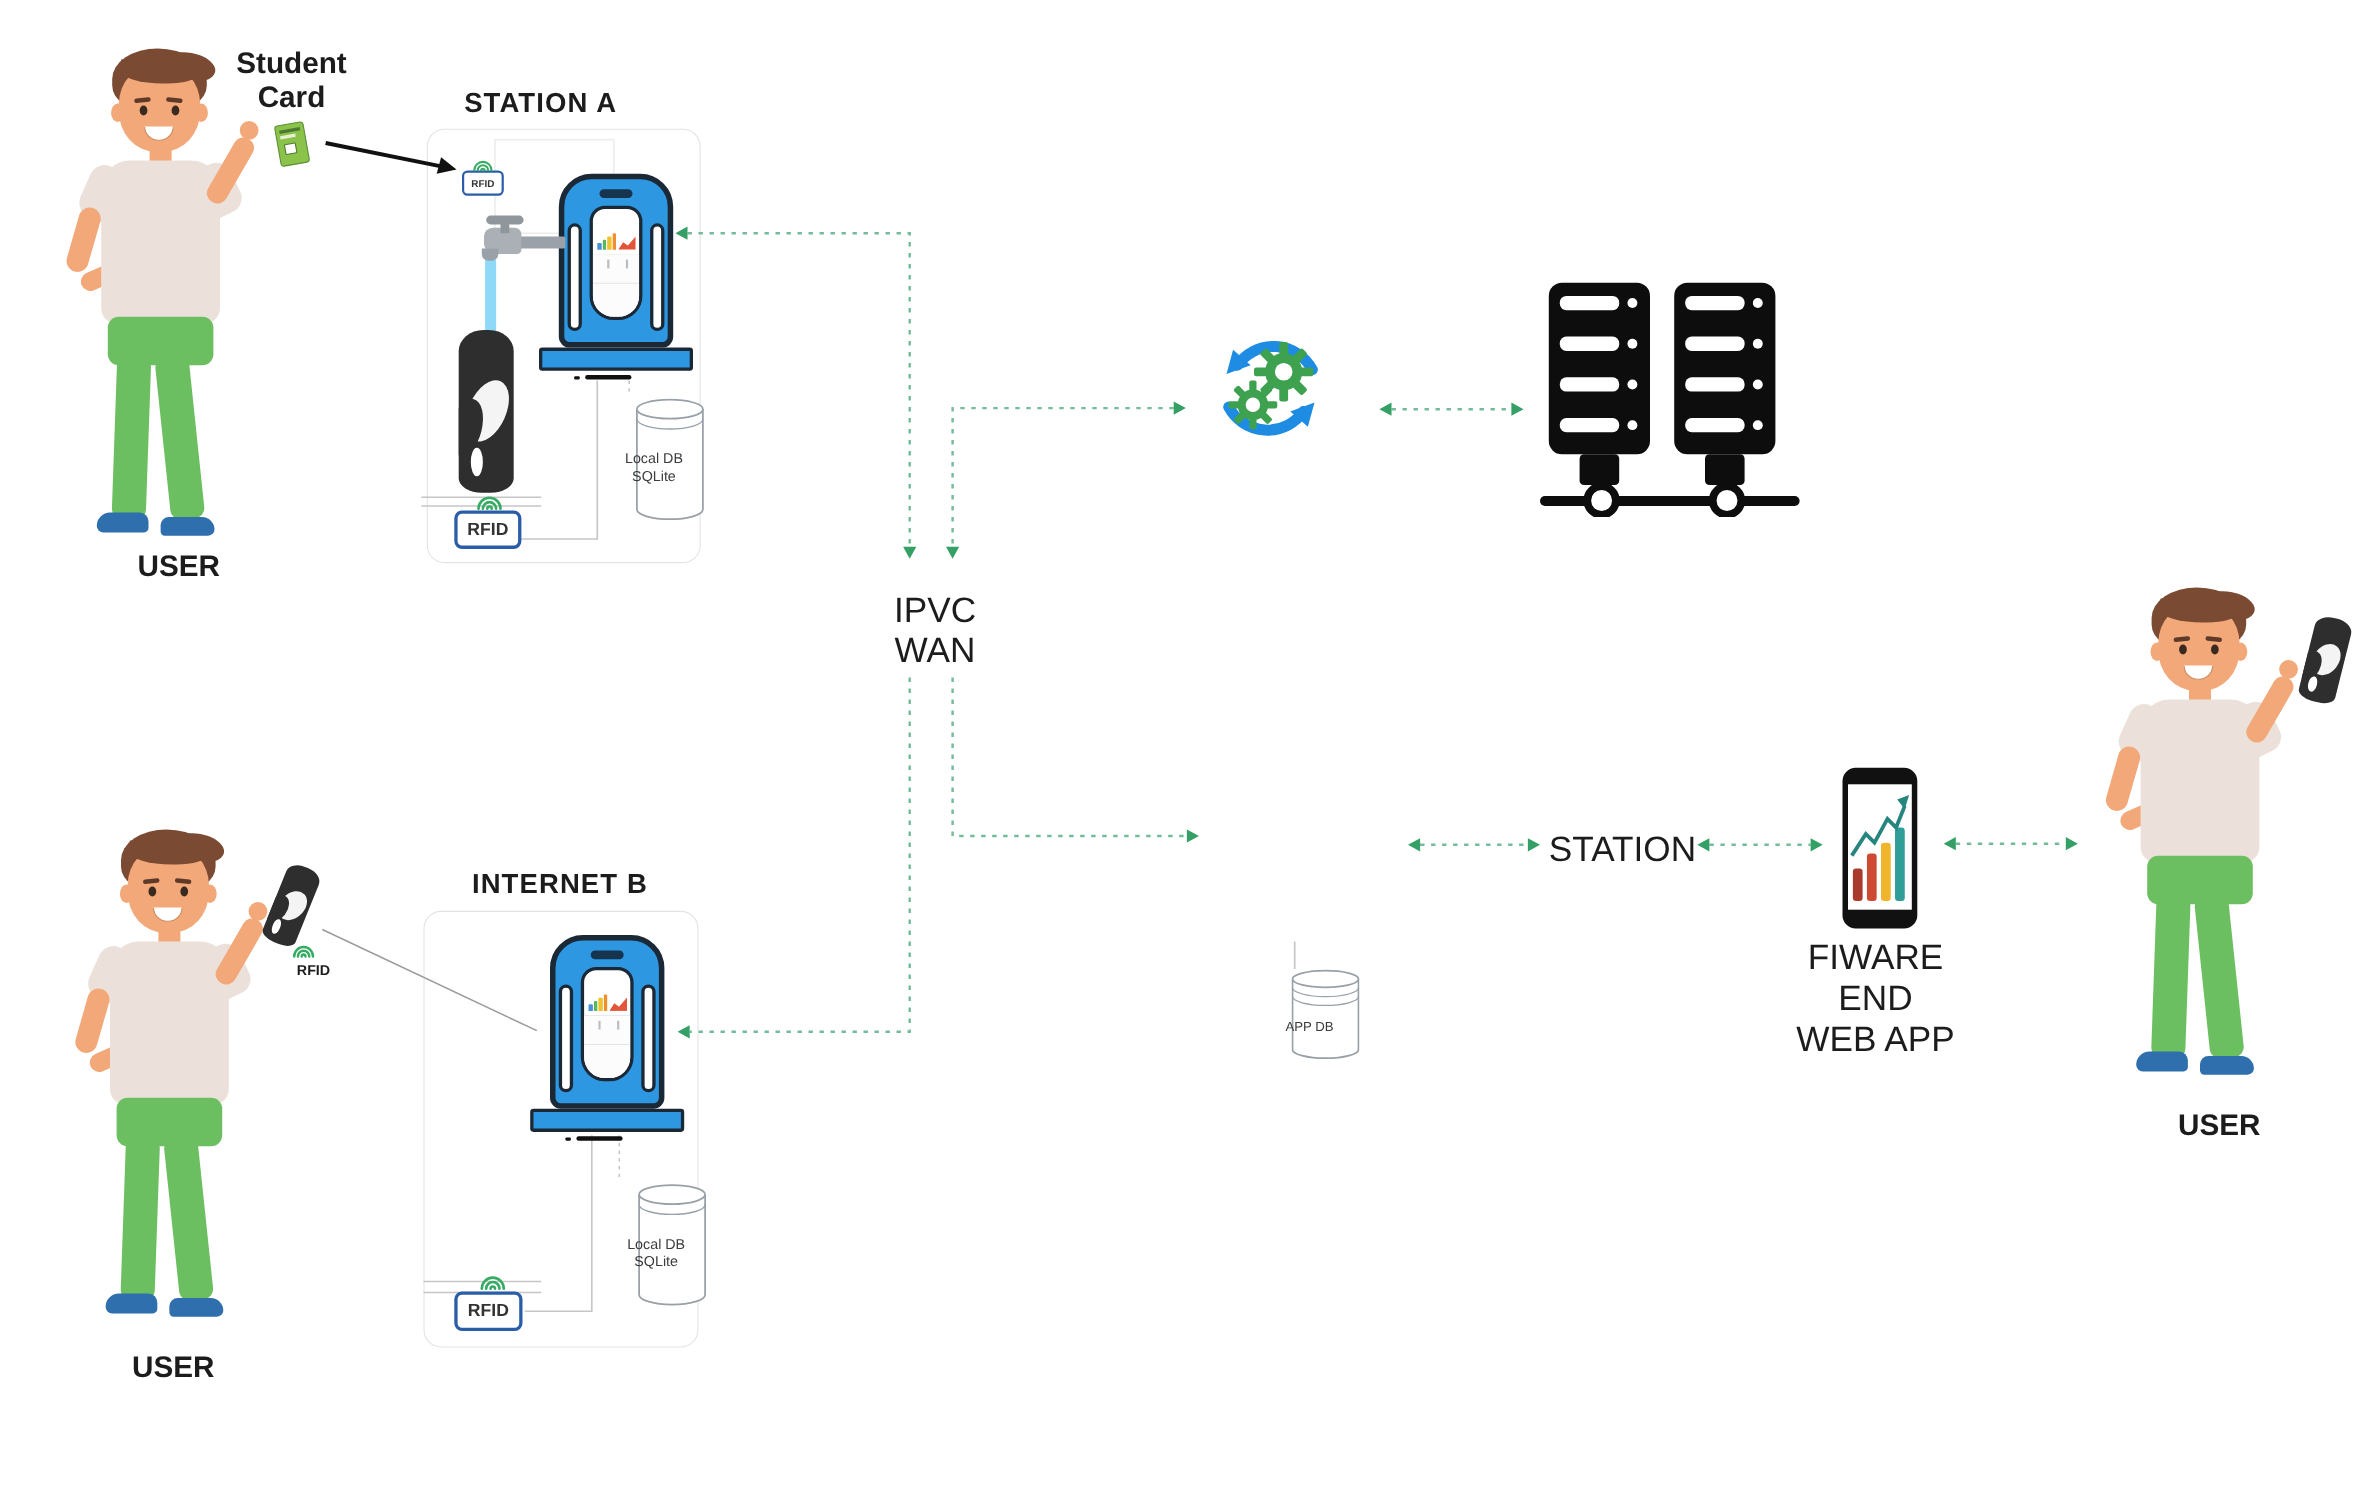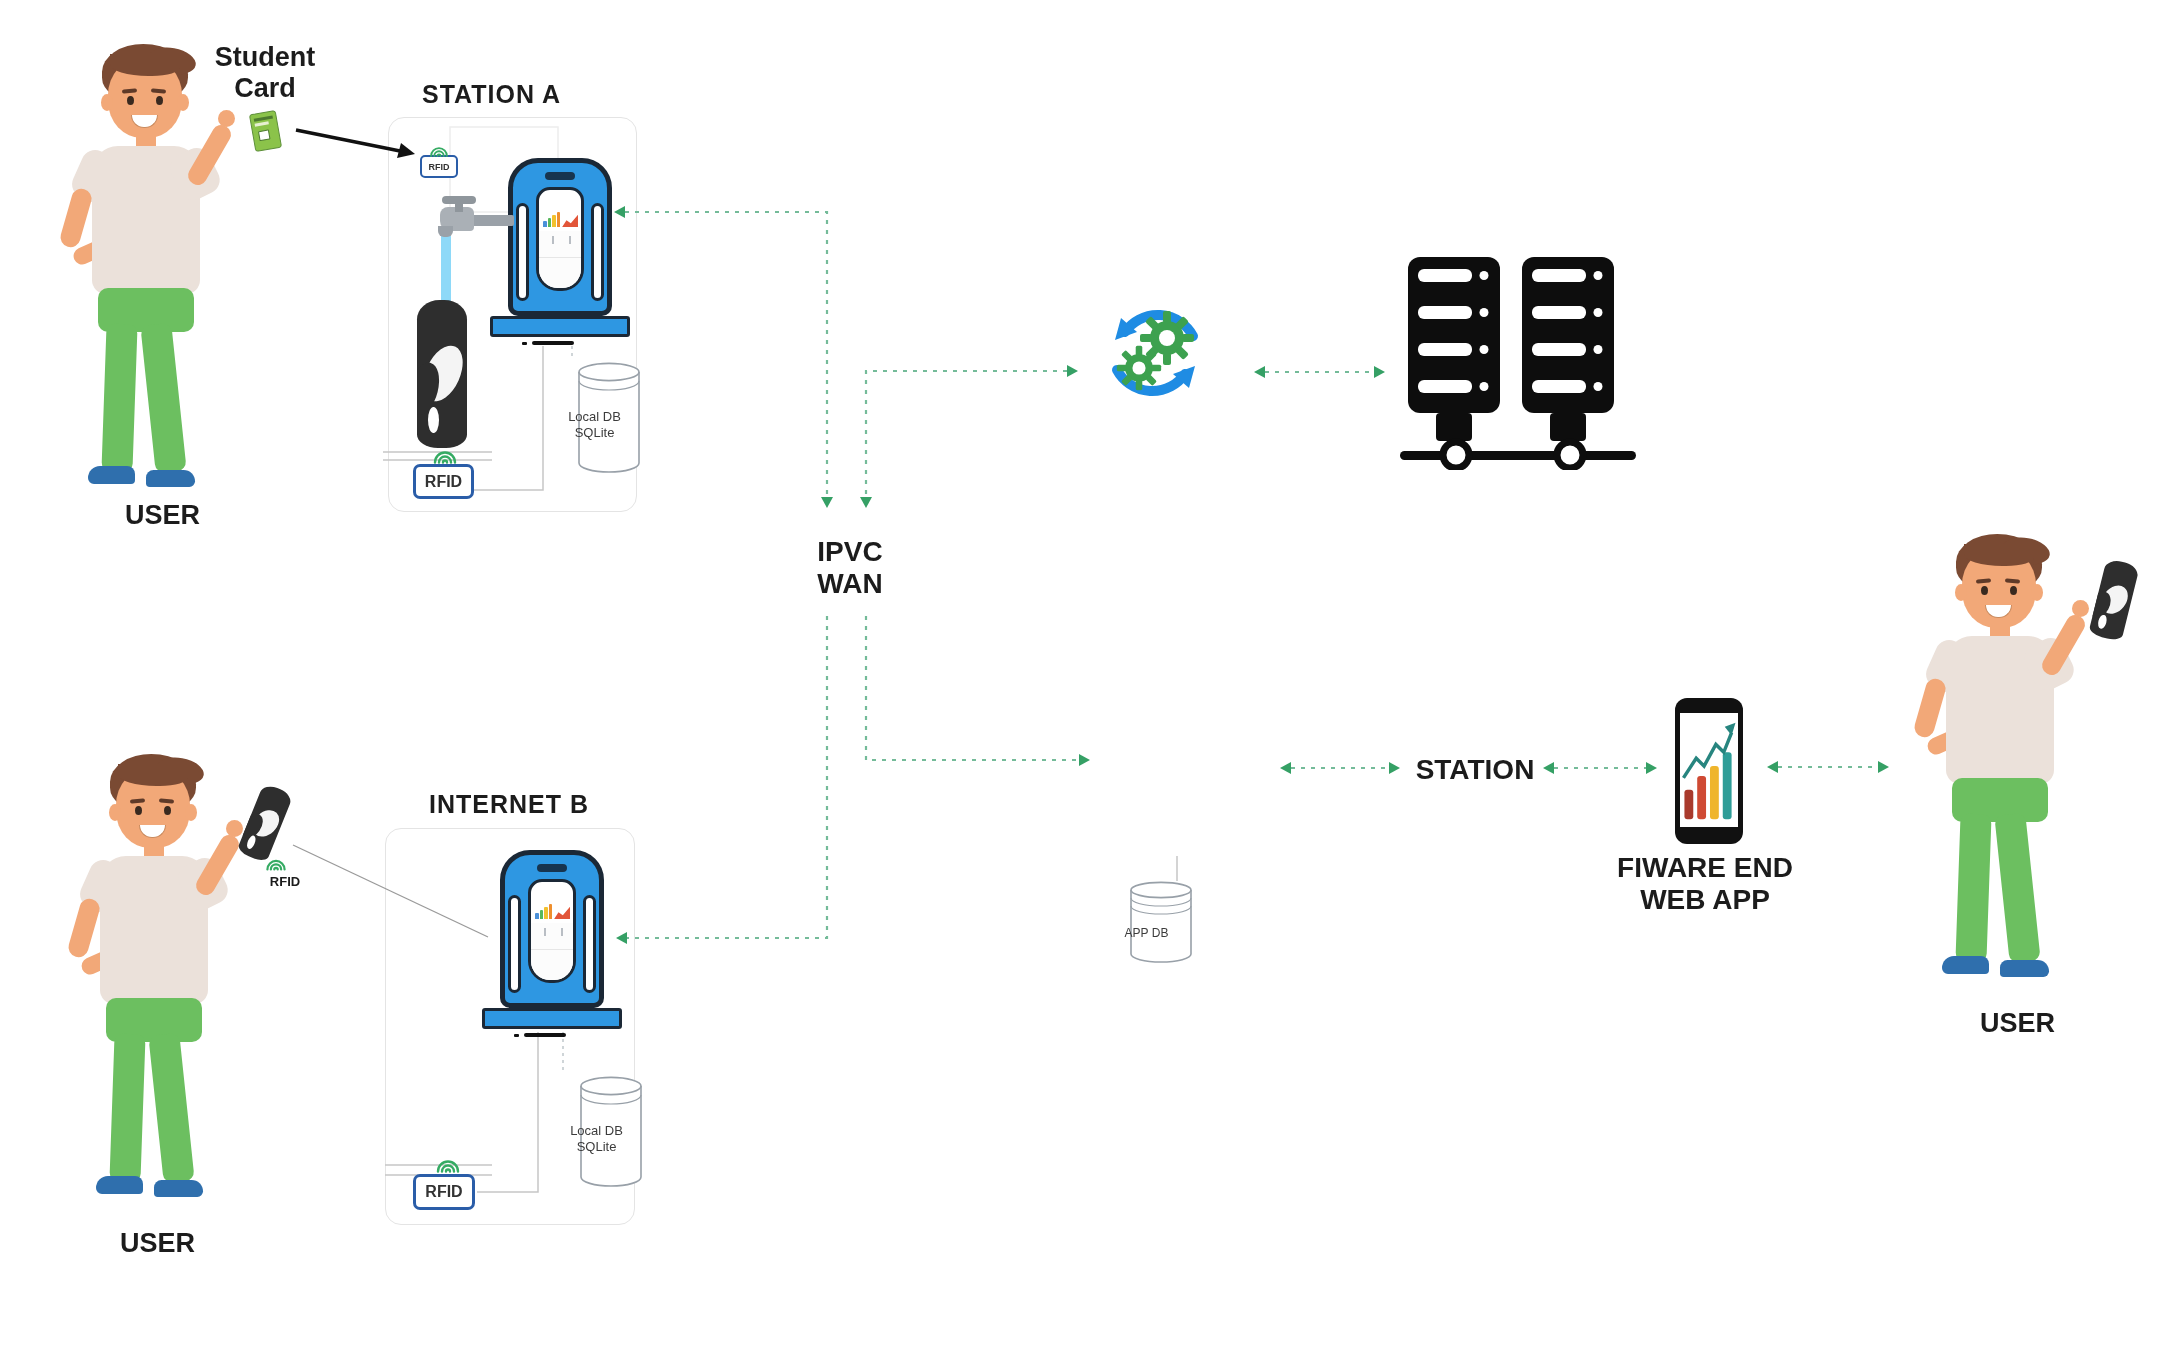--- a/index.html
+++ b/index.html
@@ -2,21 +2,21 @@
 <html><head>
 <meta charset="utf-8">
 <style>
   html,body{margin:0;padding:0;background:#fff;}
   body{font-family:"Liberation Sans", sans-serif;color:#1c1c1c;}
   #stage{position:relative;width:2160px;height:1350px;background:#ffffff;overflow:hidden;}
   
   .lbl{position:absolute;text-align:center;color:#1c1c1c;line-height:1.15;}
   .lbl-title{font-size:25px;font-weight:600;letter-spacing:1px;}
   .lbl-big{font-size:27px;font-weight:600;}
-  .lbl-two{font-size:28px;font-weight:700;}
+  .lbl-two{font-size:32px;font-weight:400;}
   
   .station-box{position:absolute;background:#fff;border:1.6px solid #e4e4e4;border-radius:16px;z-index:1;}
   .panel-box{position:absolute;background:#fff;border:1.6px solid #dcdcdc;border-radius:12px;z-index:3;
              display:flex;flex-direction:column;align-items:center;justify-content:center;font-size:26px;font-weight:600;line-height:1.35;}
   
   #wires{position:absolute;left:0;top:0;z-index:2;}
   
   .machine{position:absolute;width:140px;height:190px;z-index:3;}
   .m-base{position:absolute;left:0;top:158px;width:140px;height:21px;background:#2e97e2;border:3px solid #1b2836;border-radius:3px;box-sizing:border-box;}
   .m-body{position:absolute;left:18px;top:0;width:104px;height:158px;background:#2e97e2;border:5px solid #1b2836;border-radius:30px 30px 10px 10px;box-sizing:border-box;}
@@ -462,21 +462,21 @@
         <rect x="132" y="88" width="54" height="13" rx="6"></rect>
           <circle cx="198" cy="94.5" r="4.5"></circle>
         <rect x="132" y="125" width="54" height="13" rx="6"></rect>
           <circle cx="198" cy="131.5" r="4.5"></circle>
       </g>
       <circle cx="56" cy="200" r="13" fill="#fff" stroke="#0d0d0d" stroke-width="7"></circle>
       <circle cx="170" cy="200" r="13" fill="#fff" stroke="#0d0d0d" stroke-width="7"></circle>
     </svg>
   </div>
 
-  <div class="cyl" style="left:1101px;top:881px;width:62px;height:83px;">
+  <div class="cyl" style="left:1145px;top:881px;width:62px;height:83px;">
     <svg width="62" height="83" viewBox="0 0 62 83">
       <path d="M1 9 L1 73 A30 8 0 0 0 61 73 L61 9" fill="#fff" stroke="#98a0a8" stroke-width="1.6"></path>
       <ellipse cx="31" cy="9" rx="30" ry="7.6" fill="#fff" stroke="#98a0a8" stroke-width="1.6"></ellipse>
       <path d="M1 17 A30 8 0 0 0 61 17" fill="none" stroke="#98a0a8" stroke-width="1.1"></path>
       <path d="M1 25 A30 8 0 0 0 61 25" fill="none" stroke="#98a0a8" stroke-width="1.1"></path>
     </svg>
     <div class="cyl-label" style="top:54%;font-size:12px;">APP DB</div>
   </div>
 
   <div class="lbl lbl-two" style="left:1405px;top:754px;width:140px;">STATION</div>

